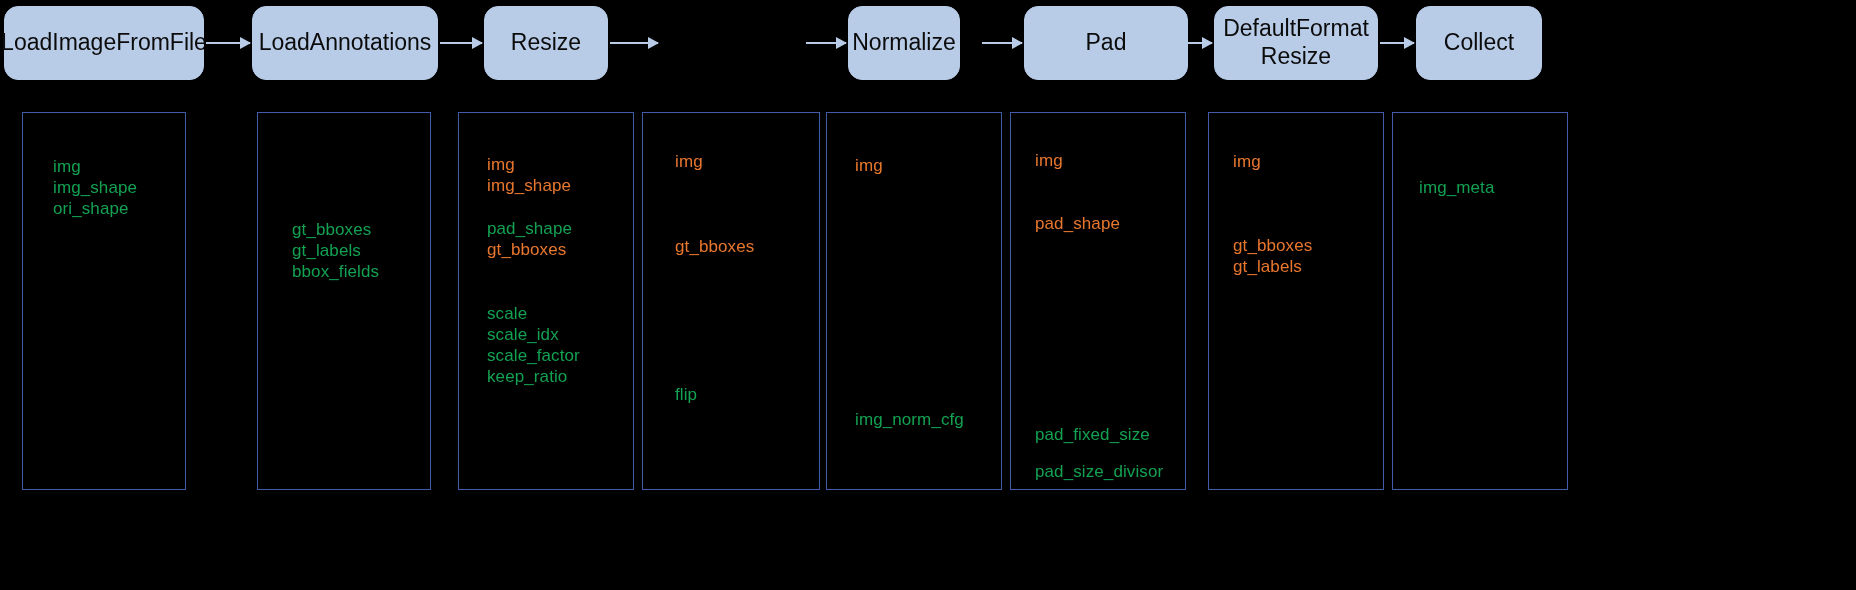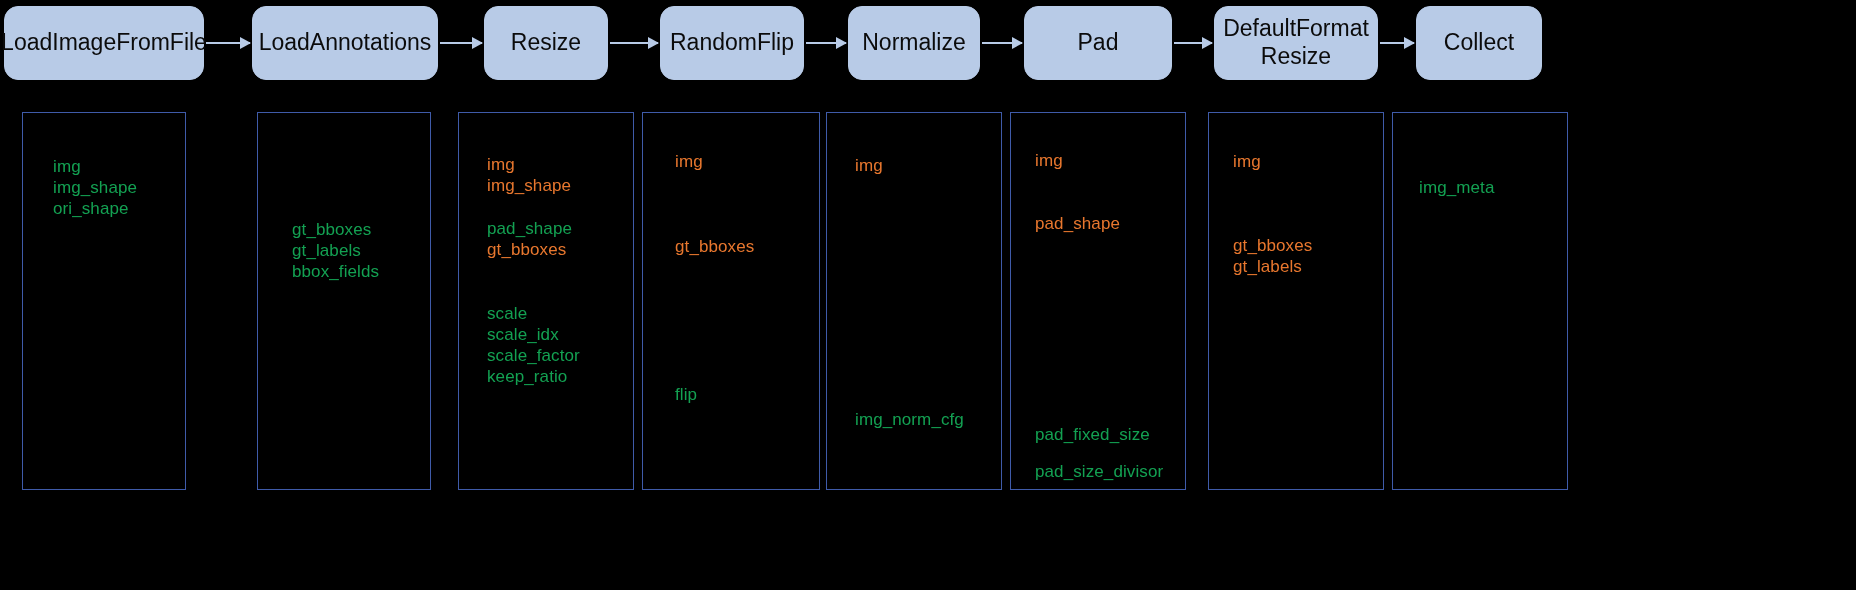--- a/index.html
+++ b/index.html
@@ -83,29 +83,26 @@
   </div>
 
   <div class="stage-box" style="left:252px; top:6px; width:186px; height:74px;">
     <span>LoadAnnotations</span>
   </div>
 
   <div class="stage-box" style="left:484px; top:6px; width:124px; height:74px;">
     <span>Resize</span>
   </div>
 
-  <div class="stage-box" style="left:660px; top:6px; width:144px; height:74px;">
-    <span>RandomFlip</span>
-  </div>
 
-  <div class="stage-box" style="left:848px; top:6px; width:132px; height:74px;">
+  <div class="stage-box" style="left:848px; top:6px; width:112px; height:74px;">
     <span>Normalize</span>
   </div>
 
-  <div class="stage-box" style="left:1024px; top:6px; width:148px; height:74px;">
+  <div class="stage-box" style="left:1024px; top:6px; width:164px; height:74px;">
     <span>Pad</span>
   </div>
 
   <div class="stage-box" style="left:1214px; top:6px; width:164px; height:74px;">
     <span>DefaultFormat
 Resize</span>
   </div>
 
   <div class="stage-box" style="left:1416px; top:6px; width:126px; height:74px;">
     <span>Collect</span>

